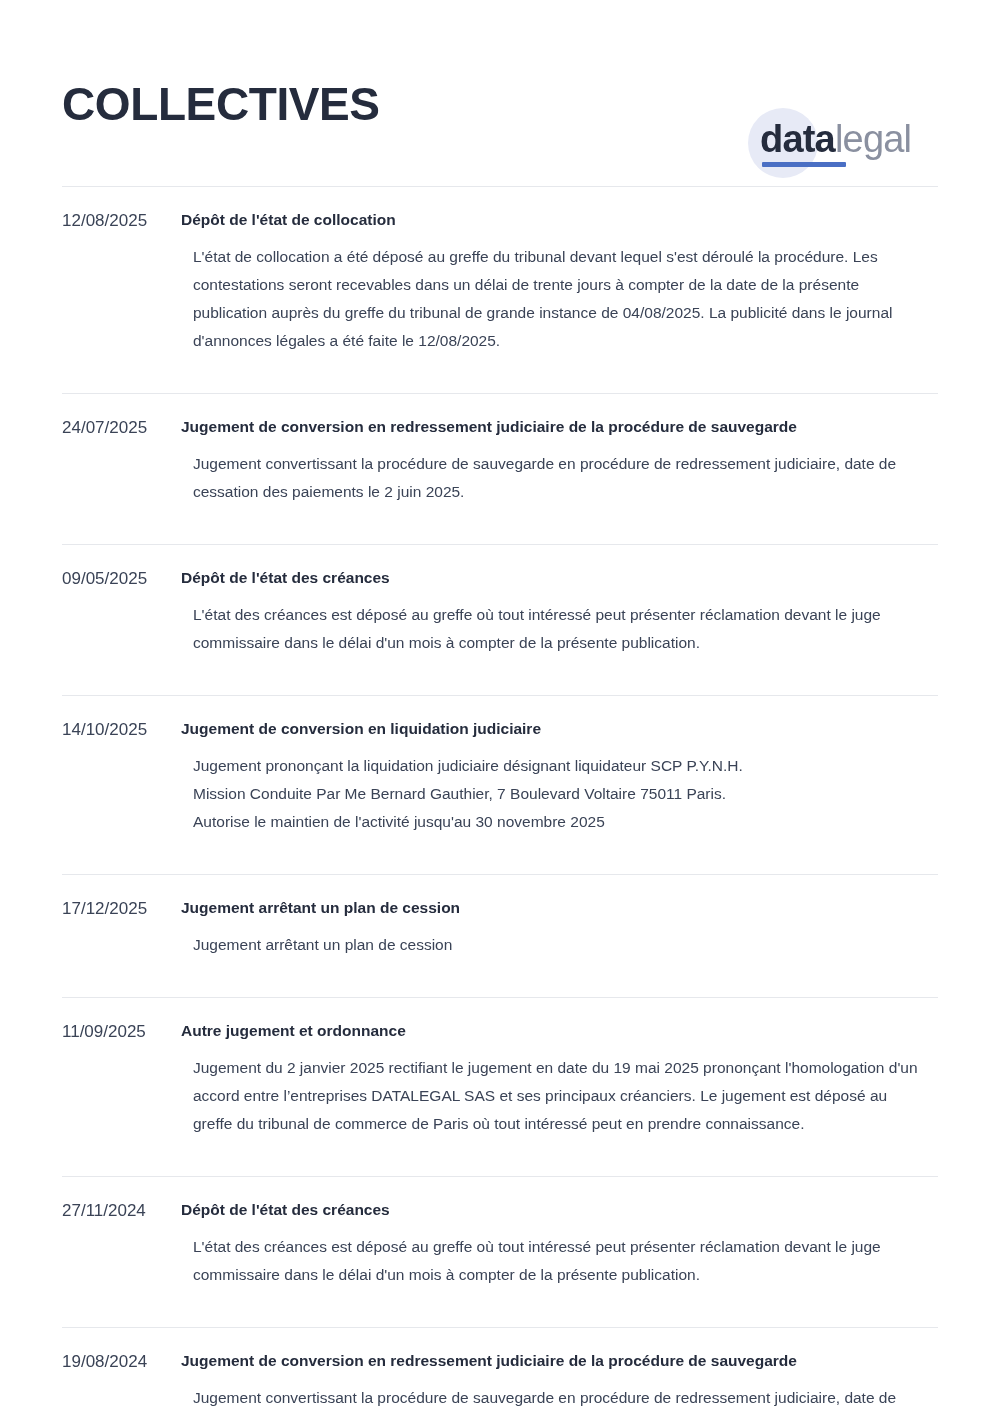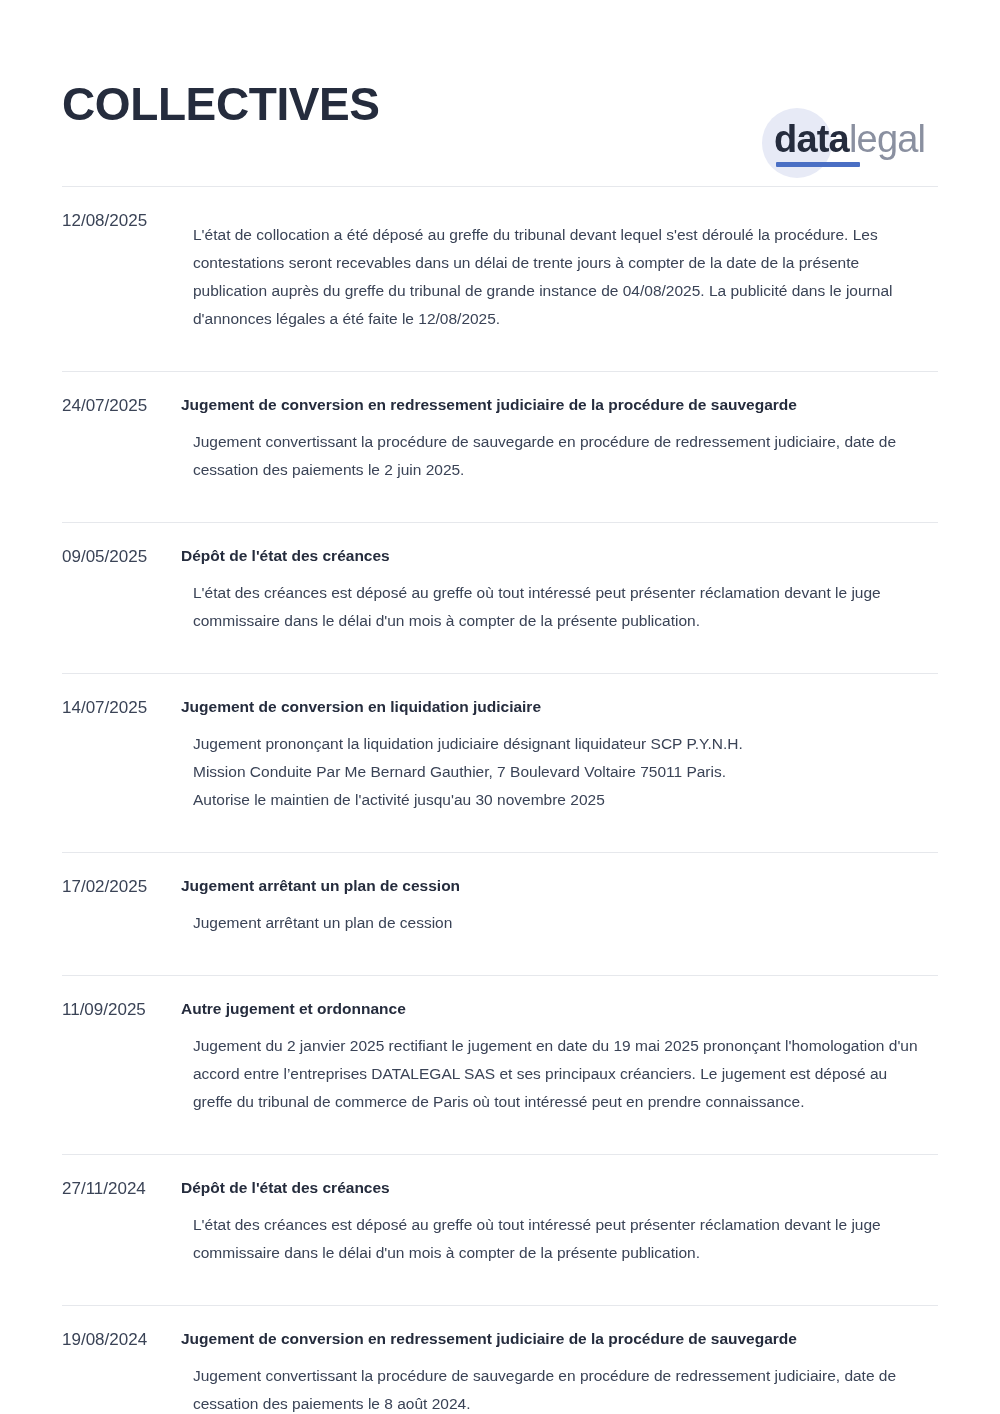--- a/index.html
+++ b/index.html
@@ -43,21 +43,21 @@
     max-width: 460px;
   }
   .page-title .title-line {
     display: block;
   }
 
   
   .logo {
     position: absolute;
     top: 100px;
-    right: 58px;
+    right: 72px;
     width: 190px;
     height: 84px;
   }
   .logo-circle {
     position: absolute;
     left: 10px;
     top: 8px;
     width: 70px;
     height: 70px;
     border-radius: 50%;
@@ -154,20 +154,21 @@
         <span class="logo-data">data</span><span class="logo-legal">legal</span>
       </div>
       <div class="logo-underline"></div>
     </div>
   </div>
 
   <div class="entries" id="entries-container">
       <div class="entry">
         <div class="entry-date">12/08/2025</div>
         <div class="entry-body">
+          <h2 class="entry-title">Dépôt de l'état de collocation</h2>
           <p class="entry-desc">
             <span class="desc-line">L'état de collocation a été déposé au greffe du tribunal devant lequel s'est déroulé la procédure. Les contestations seront recevables dans un délai de trente jours à compter de la date de la présente publication auprès du greffe du tribunal de grande instance de 04/08/2025. La publicité dans le journal d'annonces légales a été faite le 12/08/2025.</span>
           </p>
         </div>
       </div>
       <div class="entry">
         <div class="entry-date">24/07/2025</div>
         <div class="entry-body">
           <h2 class="entry-title">Jugement de conversion en redressement judiciaire de la procédure de sauvegarde</h2>
           <p class="entry-desc">
@@ -178,32 +179,32 @@
       <div class="entry">
         <div class="entry-date">09/05/2025</div>
         <div class="entry-body">
           <h2 class="entry-title">Dépôt de l'état des créances</h2>
           <p class="entry-desc">
             <span class="desc-line">L'état des créances est déposé au greffe où tout intéressé peut présenter réclamation devant le juge commissaire dans le délai d'un mois à compter de la présente publication.</span>
           </p>
         </div>
       </div>
       <div class="entry">
-        <div class="entry-date">14/07/2025</div>
+        <div class="entry-date">14/10/2025</div>
         <div class="entry-body">
           <h2 class="entry-title">Jugement de conversion en liquidation judiciaire</h2>
           <p class="entry-desc">
             <span class="desc-line">Jugement prononçant la liquidation judiciaire désignant liquidateur SCP P.Y.N.H.</span>
             <span class="desc-line">Mission Conduite Par Me Bernard Gauthier, 7 Boulevard Voltaire 75011 Paris.</span>
             <span class="desc-line">Autorise le maintien de l'activité jusqu'au 30 novembre 2025</span>
           </p>
         </div>
       </div>
       <div class="entry">
-        <div class="entry-date">17/02/2025</div>
+        <div class="entry-date">17/12/2025</div>
         <div class="entry-body">
           <h2 class="entry-title">Jugement arrêtant un plan de cession</h2>
           <p class="entry-desc">
             <span class="desc-line">Jugement arrêtant un plan de cession</span>
           </p>
         </div>
       </div>
       <div class="entry">
         <div class="entry-date">11/09/2025</div>
         <div class="entry-body">

